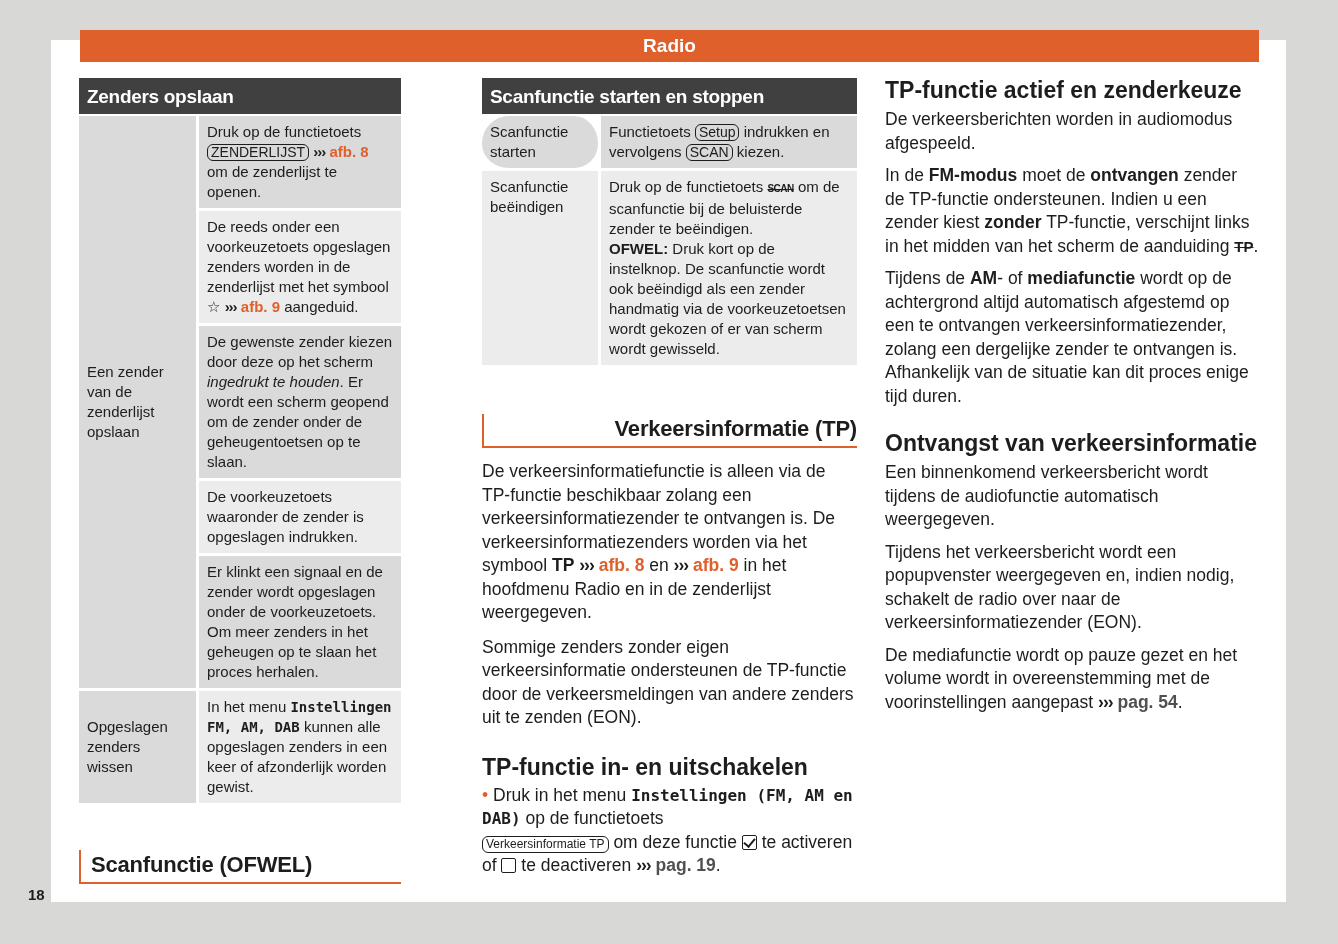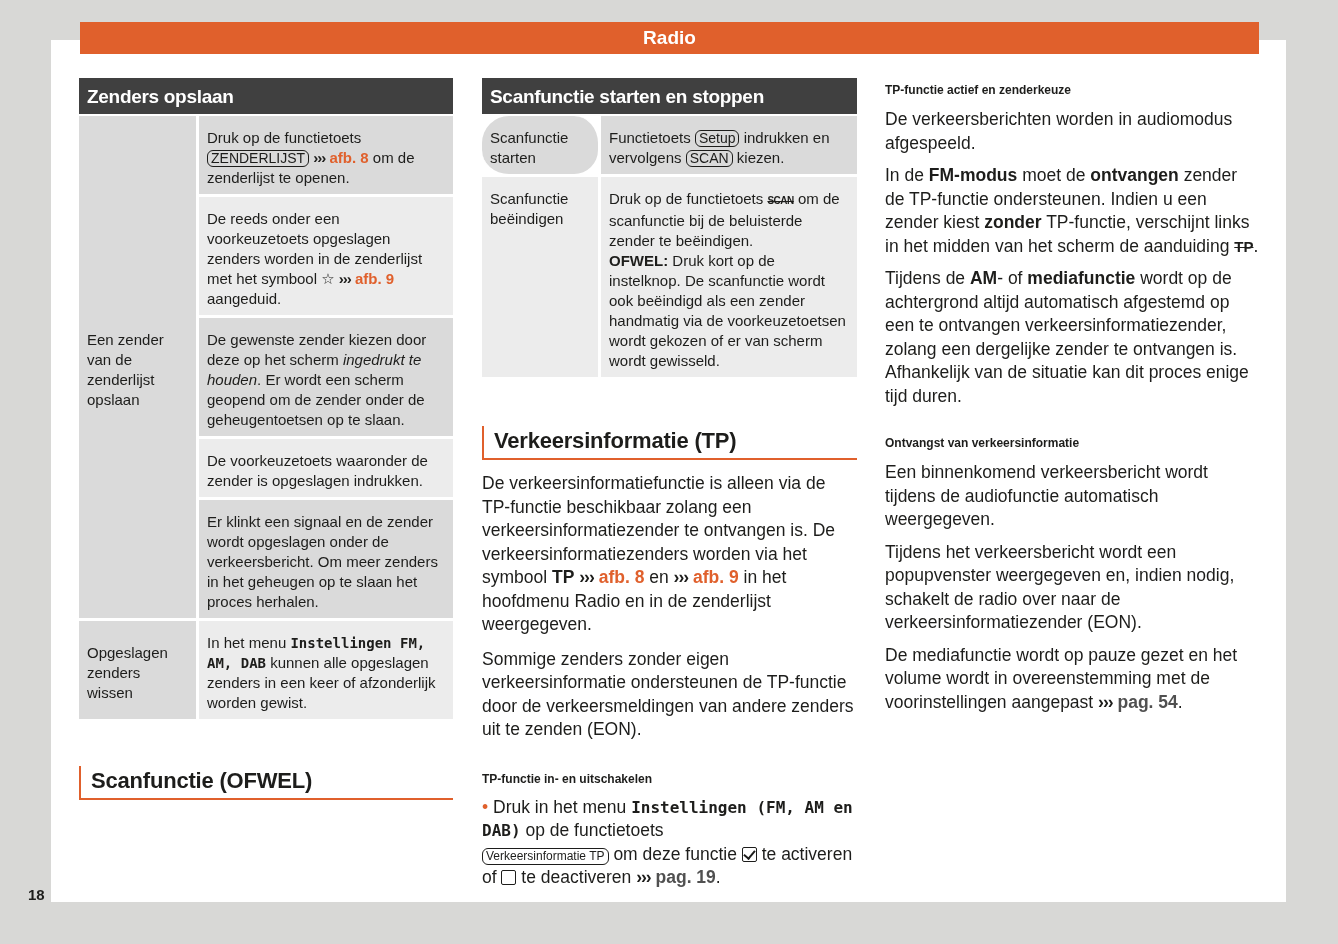--- a/index.html
+++ b/index.html
@@ -8,39 +8,39 @@
     background: #d8d8d6;
     font-family: "Liberation Sans", sans-serif;
     color: #1d1d1b;
     position: relative;
   }
   .page {
     position: absolute; left: 51px; top: 40px; width: 1235px; height: 862px;
     background: #ffffff;
   }
   .header-bar {
-    position: absolute; left: 80px; top: 22px; width: 1179px; height: 32px;
+    position: absolute; left: 80px; top: 30px; width: 1179px; height: 32px;
     background: #e0602c; color: #fff;
     font-weight: bold; font-size: 19px; text-align: center; line-height: 32px;
   }
   .page-number {
     position: absolute; left: 28px; top: 886px; font-weight: bold; font-size: 15px; color: #1d1d1b;
   }
   .col { position: absolute; top: 78px; }
-  .col1 { left: 79px; width: 374px; }
+  .col1 { left: 79px; width: 322px; }
   .col2 { left: 482px; width: 375px; }
   .col3 { left: 885px; width: 375px; top: 78px; }
 
   .tbl-title {
     background: #404040; color: #fff; font-weight: bold; font-size: 19px;
     height: 36px; line-height: 38px; padding-left: 8px; letter-spacing: -0.3px;
   }
   table.grid { border-collapse: separate; border-spacing: 0; width: 100%; margin-top: 2px; }
   table.grid td {
-    font-size: 15px; line-height: 20px; vertical-align: top; padding: 12px 8px 6px 8px;
+    font-size: 15px; line-height: 20px; vertical-align: top; padding: 6px 8px 6px 8px;
     color: #1d1d1b;
   }
   table.grid td.lbl { background: #dadada; border-right: 3px solid #fff; vertical-align: middle; }
   table.grid td.dark { background: #dadada; }
   table.grid td.light { background: #ececec; }
   table.grid tr td { border-bottom: 3px solid #fff; }
 
   .col2 table.grid td.lbl { vertical-align: top; }
   .col2 table.grid td.lbl.light { background: #ececec; }
 
@@ -53,21 +53,21 @@
   .greyref { color: #505050; font-weight: bold; }
   .mono { font-family: "DejaVu Sans Mono", monospace; font-weight: bold; font-size: 14px; }
   .scan-glyph { font-size: 10px; font-weight: bold; text-decoration: line-through; letter-spacing: -0.5px; }
   .tp-glyph { font-weight: bold; text-decoration: line-through; font-size: 15px; }
 
   .sect-head {
     border-left: 2px solid #e0602c; border-bottom: 2px solid #e0602c;
     font-weight: bold; font-size: 22px; padding: 2px 0 4px 10px; letter-spacing: -0.2px;
   }
   p.body { font-size: 17.5px; line-height: 23.5px; margin-top: 9px; }
-  h3.sub { font-size: 12px; font-weight: bold; margin-top: 26px; line-height: 22px; }
+  h3.sub { font-size: 23px; font-weight: bold; margin-top: 26px; line-height: 22px; }
   .bullet { color: #e0602c; }
   .cbox {
     display: inline-block; width: 15px; height: 15px; border: 1.6px solid #1d1d1b;
     border-radius: 2px; vertical-align: -2px; position: relative;
   }
   .cbox.checked::after {
     content: ""; position: absolute; left: 3px; top: 0px; width: 5px; height: 9px;
     border-right: 2px solid #1d1d1b; border-bottom: 2px solid #1d1d1b; transform: rotate(40deg);
   }
 </style>
@@ -101,21 +101,21 @@
         <span>aangeduid.</span>
       </td>
     </tr>
     <tr>
       <td class="dark"><span>De gewenste zender kiezen door deze op het scherm</span> <em>ingedrukt te houden</em><span>. Er wordt een scherm geopend om de zender onder de geheugentoetsen op te slaan.</span></td>
     </tr>
     <tr>
       <td class="light">De voorkeuzetoets waaronder de zender is opgeslagen indrukken.</td>
     </tr>
     <tr>
-      <td class="dark">Er klinkt een signaal en de zender wordt opgeslagen onder de verkeersbericht. Om meer zenders in het geheugen op te slaan het proces herhalen.</td>
+      <td class="dark">Er klinkt een signaal en de zender wordt opgeslagen onder de voorkeuzetoets. Om meer zenders in het geheugen op te slaan het proces herhalen.</td>
     </tr>
     <tr>
       <td class="lbl">Opgeslagen zenders wissen</td>
       <td class="light">
         <span>In het menu</span>
         <span class="mono">Instellingen FM, AM, DAB</span>
         <span>kunnen alle opgeslagen zenders in een keer of afzonderlijk worden gewist.</span>
       </td>
     </tr>
   </tbody>
@@ -144,21 +144,21 @@
         <span>Druk op de functietoets</span>
         <span class="scan-glyph">SCAN</span>
         <span>om de scanfunctie bij de beluisterde zender te beëindigen.</span><br>
         <b>OFWEL:</b>
         <span>Druk kort op de instelknop. De scanfunctie wordt ook beëindigd als een zender handmatig via de voorkeuzetoetsen wordt gekozen of er van scherm wordt gewisseld.</span>
       </td>
     </tr>
   </tbody>
     </table>
 
-  <div style="margin-top:46px;" class="sect-head">Verkeersinformatie (TP)</div>
+  <div style="margin-top:46px;text-align:right;" class="sect-head">Verkeersinformatie (TP)</div>
   <p class="body" style="margin-top:12px;">
     <span>De verkeersinformatiefunctie is alleen via de TP-functie beschikbaar zolang een verkeersinformatiezender te ontvangen is. De verkeersinformatiezenders worden via het symbool</span>
     <b>TP</b>
     <span class="arrows">›››</span>
     <span class="orange">afb. 8</span>
     <span>en</span>
     <span class="arrows">›››</span>
     <span class="orange">afb. 9</span>
     <span>in het hoofdmenu Radio en in de zenderlijst weergegeven.</span>
   </p>

